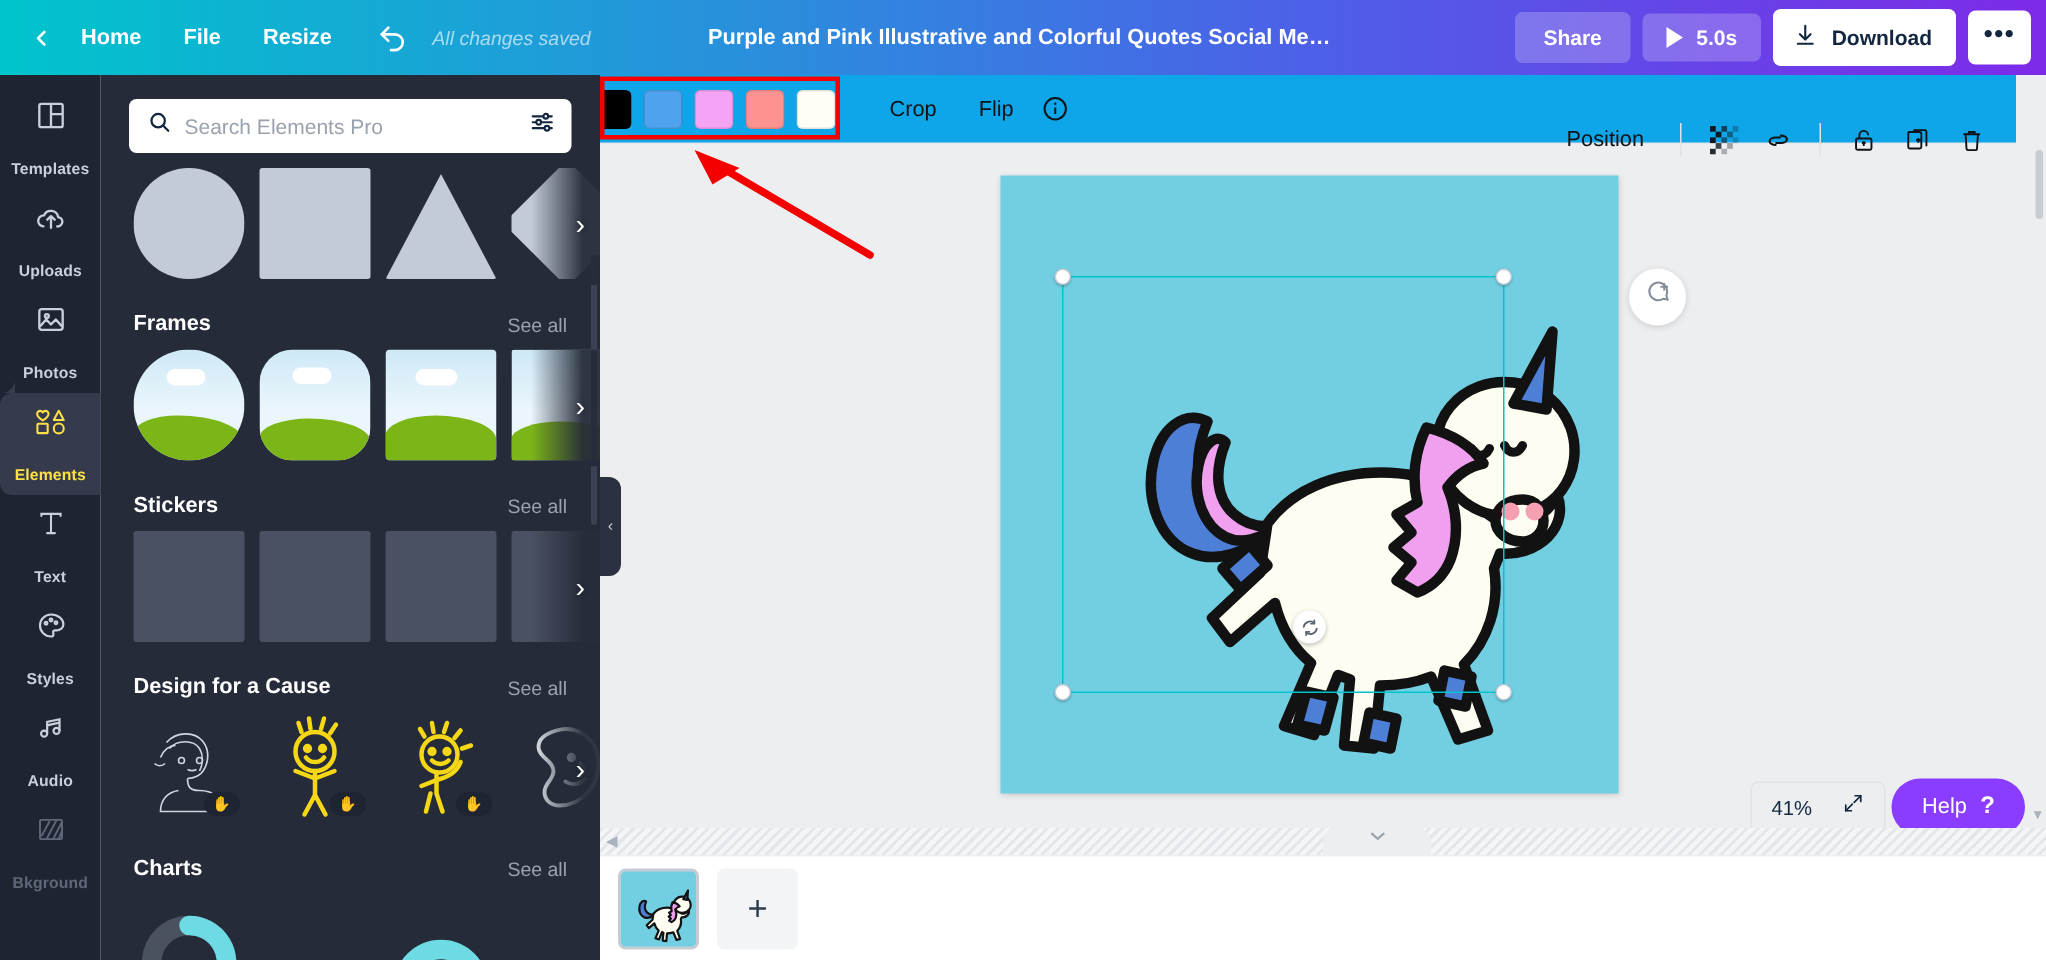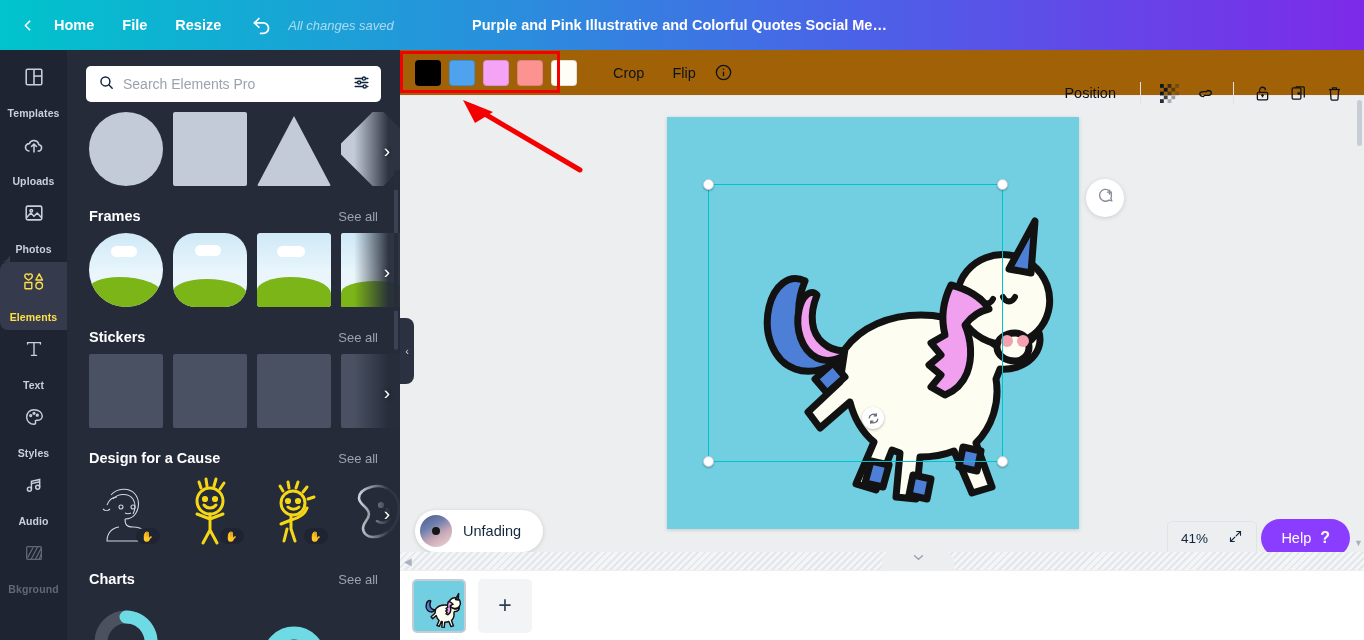--- a/index.html
+++ b/index.html
@@ -143,22 +143,22 @@
   
   .panel-collapse {
     position: absolute; left: 400px; top: 318px; width: 14px; height: 66px;
     background: #2b3140; border-radius: 0 8px 8px 0; z-index: 16;
     display: flex; align-items: center; justify-content: center;
     color: #c9cfdb; font-size: 11px; cursor: pointer;
   }
 
   
   .edtoolbar {
-    position: absolute; left: 400px; top: 50px; width: 964px; height: 46px;
-    background: #a16207; display: flex; align-items: center; z-index: 12;
+    position: absolute; left: 380px; top: 50px; width: 964px; height: 46px;
+    background: #0ea5e9; display: flex; align-items: center; z-index: 12;
     border-bottom: 1px solid #e4e7ec;
   }
   .swatches {
     display: flex; align-items: center; gap: 8px; margin-left: 15px;
   }
   .swatch {
     width: 26px; height: 26px; border-radius: 4px; cursor: pointer;
     border: 1px solid rgba(0,0,0,.12);
   }
   .tool-text {
@@ -302,20 +302,38 @@
             <path d="M4 9h10a6 6 0 0 1 0 12h-3"></path>
           </svg>
       </div>
       <div class="tb-saved">All changes saved</div>
     </div>
 
     <div class="tb-title">
       <span>Purple and Pink Illustrative and Colorful Quotes Social Medi...</span>
     </div>
 
+    <div class="tb-right">
+      <button class="btn-share">Share</button>
+      <button class="btn-play">
+        <span class="play-tri"></span>
+        <span>5.0s</span>
+      </button>
+      <button class="btn-download">
+        <span>
+          <svg width="17" height="17" viewBox="0 0 24 24" fill="none" stroke="#12263f" stroke-width="2" stroke-linecap="round" stroke-linejoin="round">
+              <path d="M12 3v12"></path>
+              <polyline points="7 11 12 16 17 11"></polyline>
+              <path d="M5 20h14"></path>
+            </svg>
+        </span>
+        <span>Download</span>
+      </button>
+      <button class="btn-dots">•••</button>
+    </div>
   </div>
 
   <div class="rail">
 
     <div class="rail-item">
       <span>
         <svg width="22" height="22" viewBox="0 0 24 24" fill="none" stroke="currentColor" stroke-width="1.7">
             <rect x="3.5" y="3.5" width="17" height="17" rx="1.5"></rect>
             <line x1="12" y1="3.5" x2="12" y2="20.5"></line>
             <line x1="12" y1="11" x2="20.5" y2="11"></line>
@@ -707,24 +725,20 @@
 
     <div class="comment-btn">
       <span>
         <svg width="19" height="19" viewBox="0 0 24 24" fill="none" stroke="#848d99" stroke-width="1.7" stroke-linecap="round" stroke-linejoin="round">
           <path d="M19.5 10.5a7.5 7.5 0 1 0-3.2 6.1L20 17.5l-1.2-3.4c.45-1.1.7-2.3.7-3.6z"></path>
           <path d="M17 4v5M14.5 6.5h5" stroke="#848d99"></path>
         </svg>
       </span>
     </div>
 
-    <div class="anim-chip">
-      <div class="anim-thumb"></div>
-      <span class="anim-label">Unfading</span>
-    </div>
 
     <div class="zoomctl">
       <span class="pct">41%</span>
       <span>
         <svg width="15" height="15" viewBox="0 0 24 24" fill="none" stroke="#12263f" stroke-width="1.8" stroke-linecap="round" stroke-linejoin="round">
             <polyline points="14 4 20 4 20 10"></polyline>
             <line x1="20" y1="4" x2="13" y2="11"></line>
             <polyline points="10 20 4 20 4 14"></polyline>
             <line x1="4" y1="20" x2="11" y2="13"></line>
           </svg>

